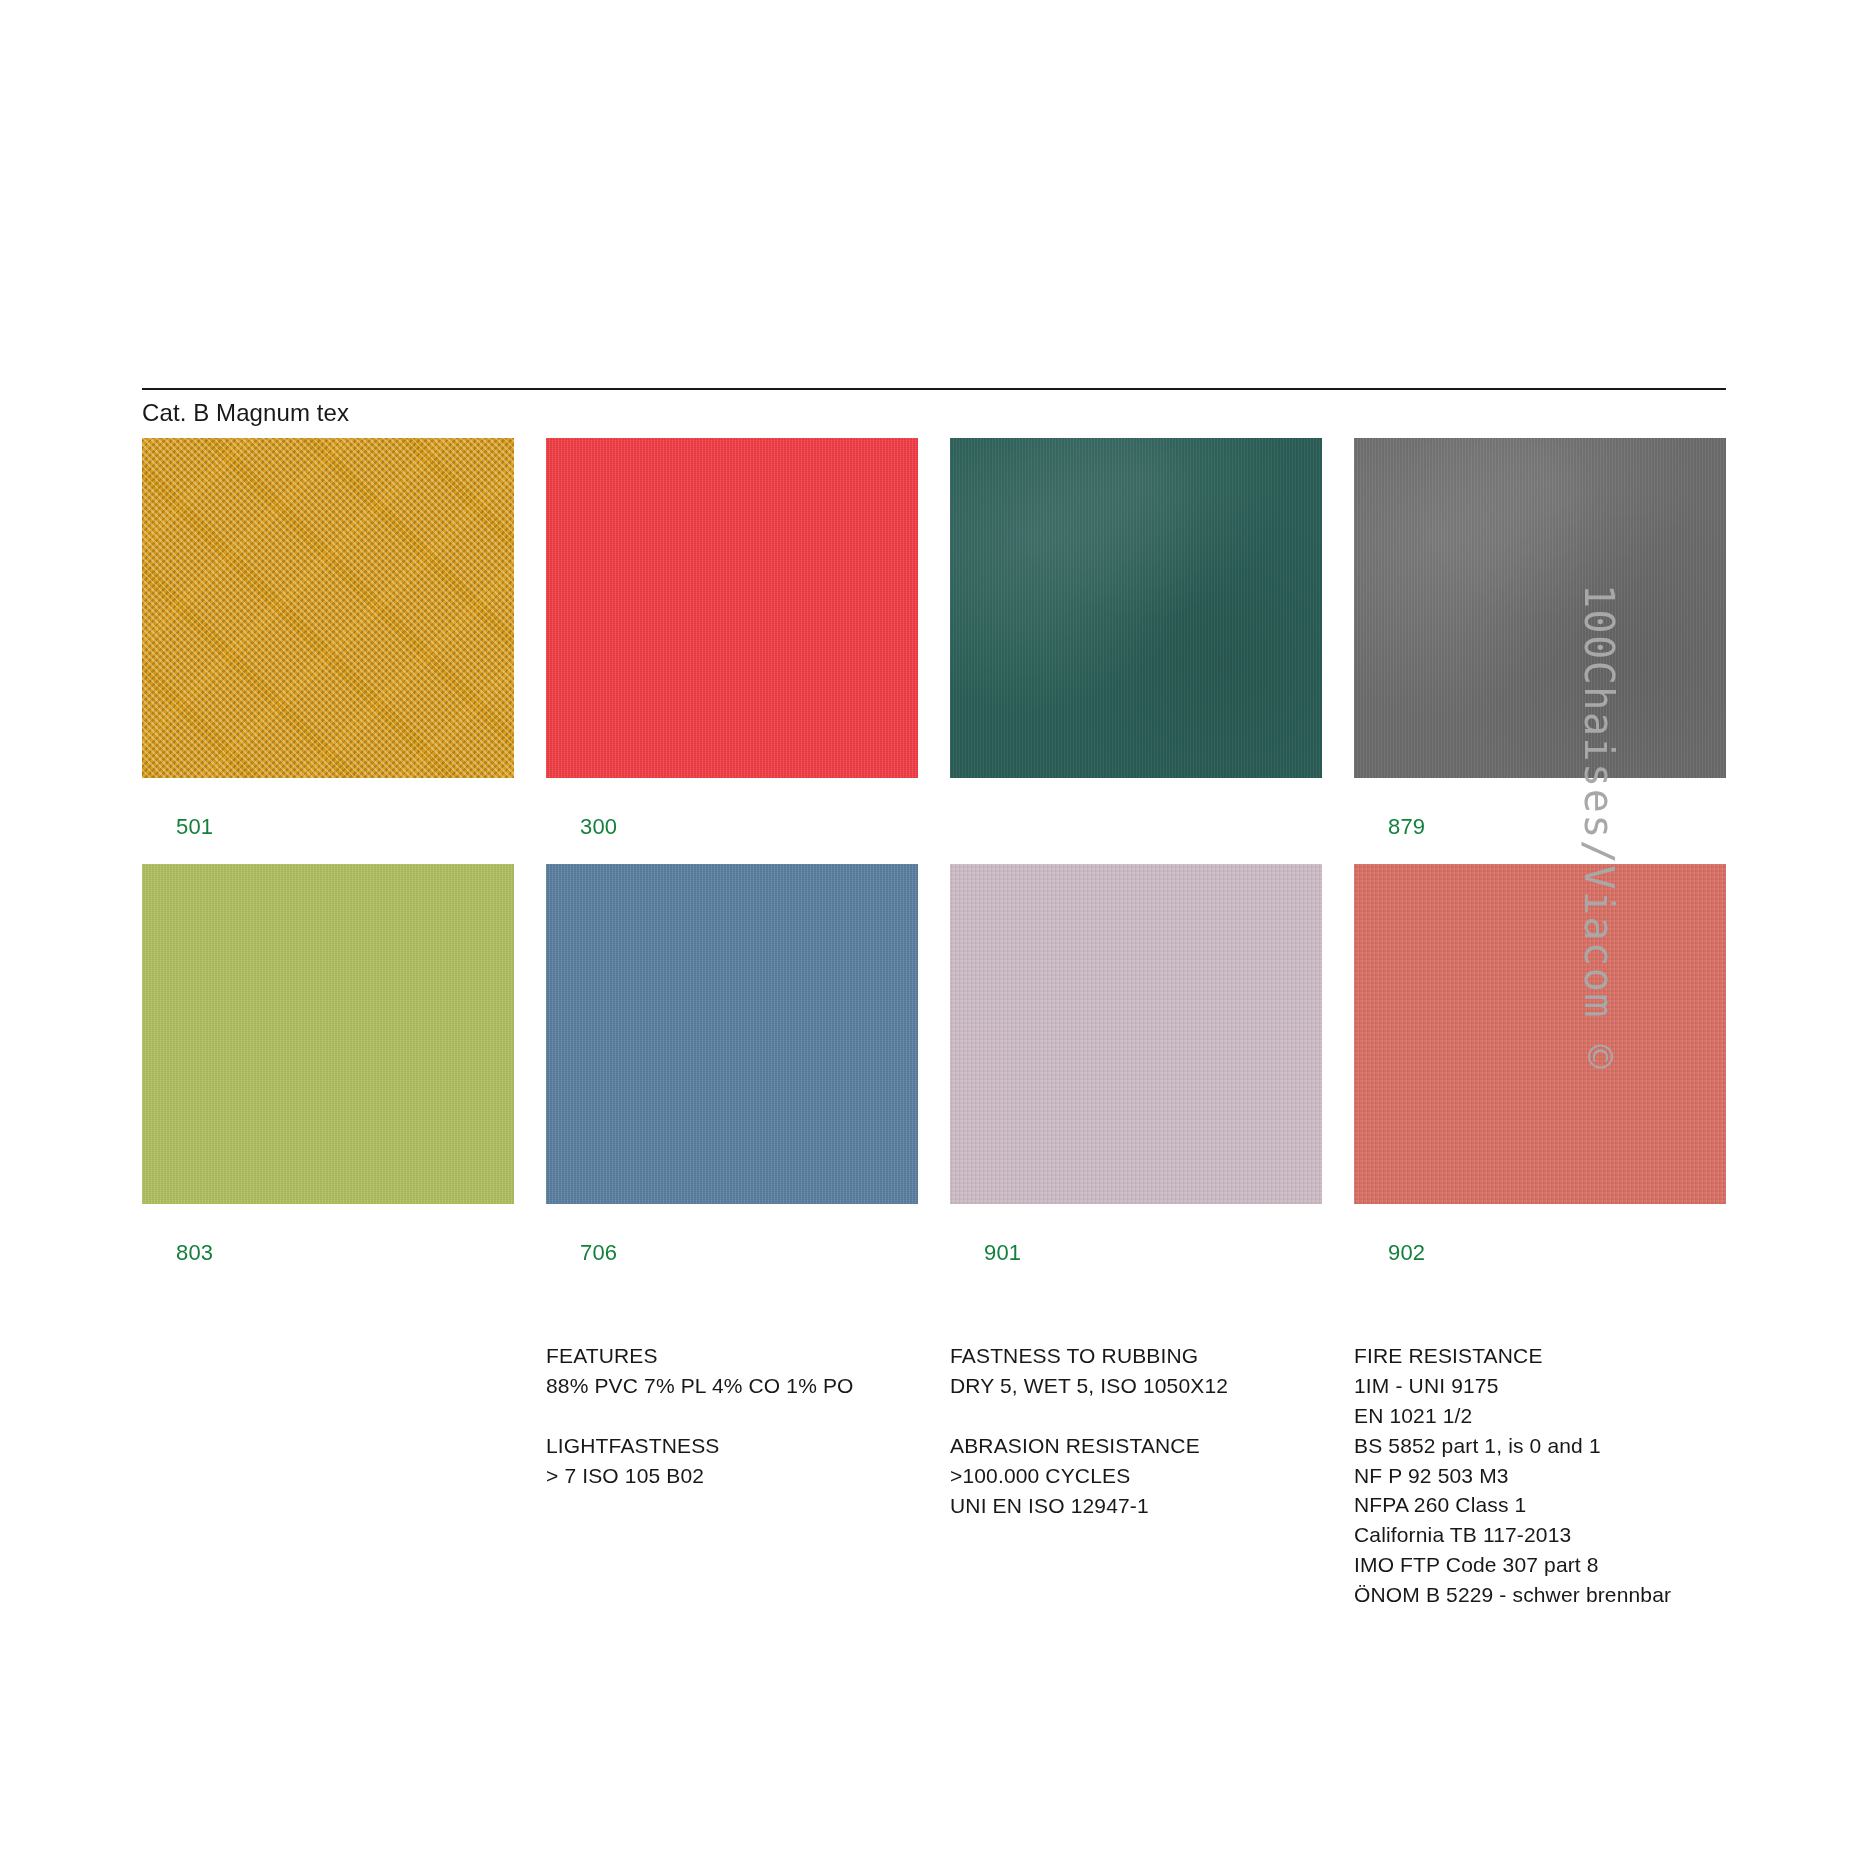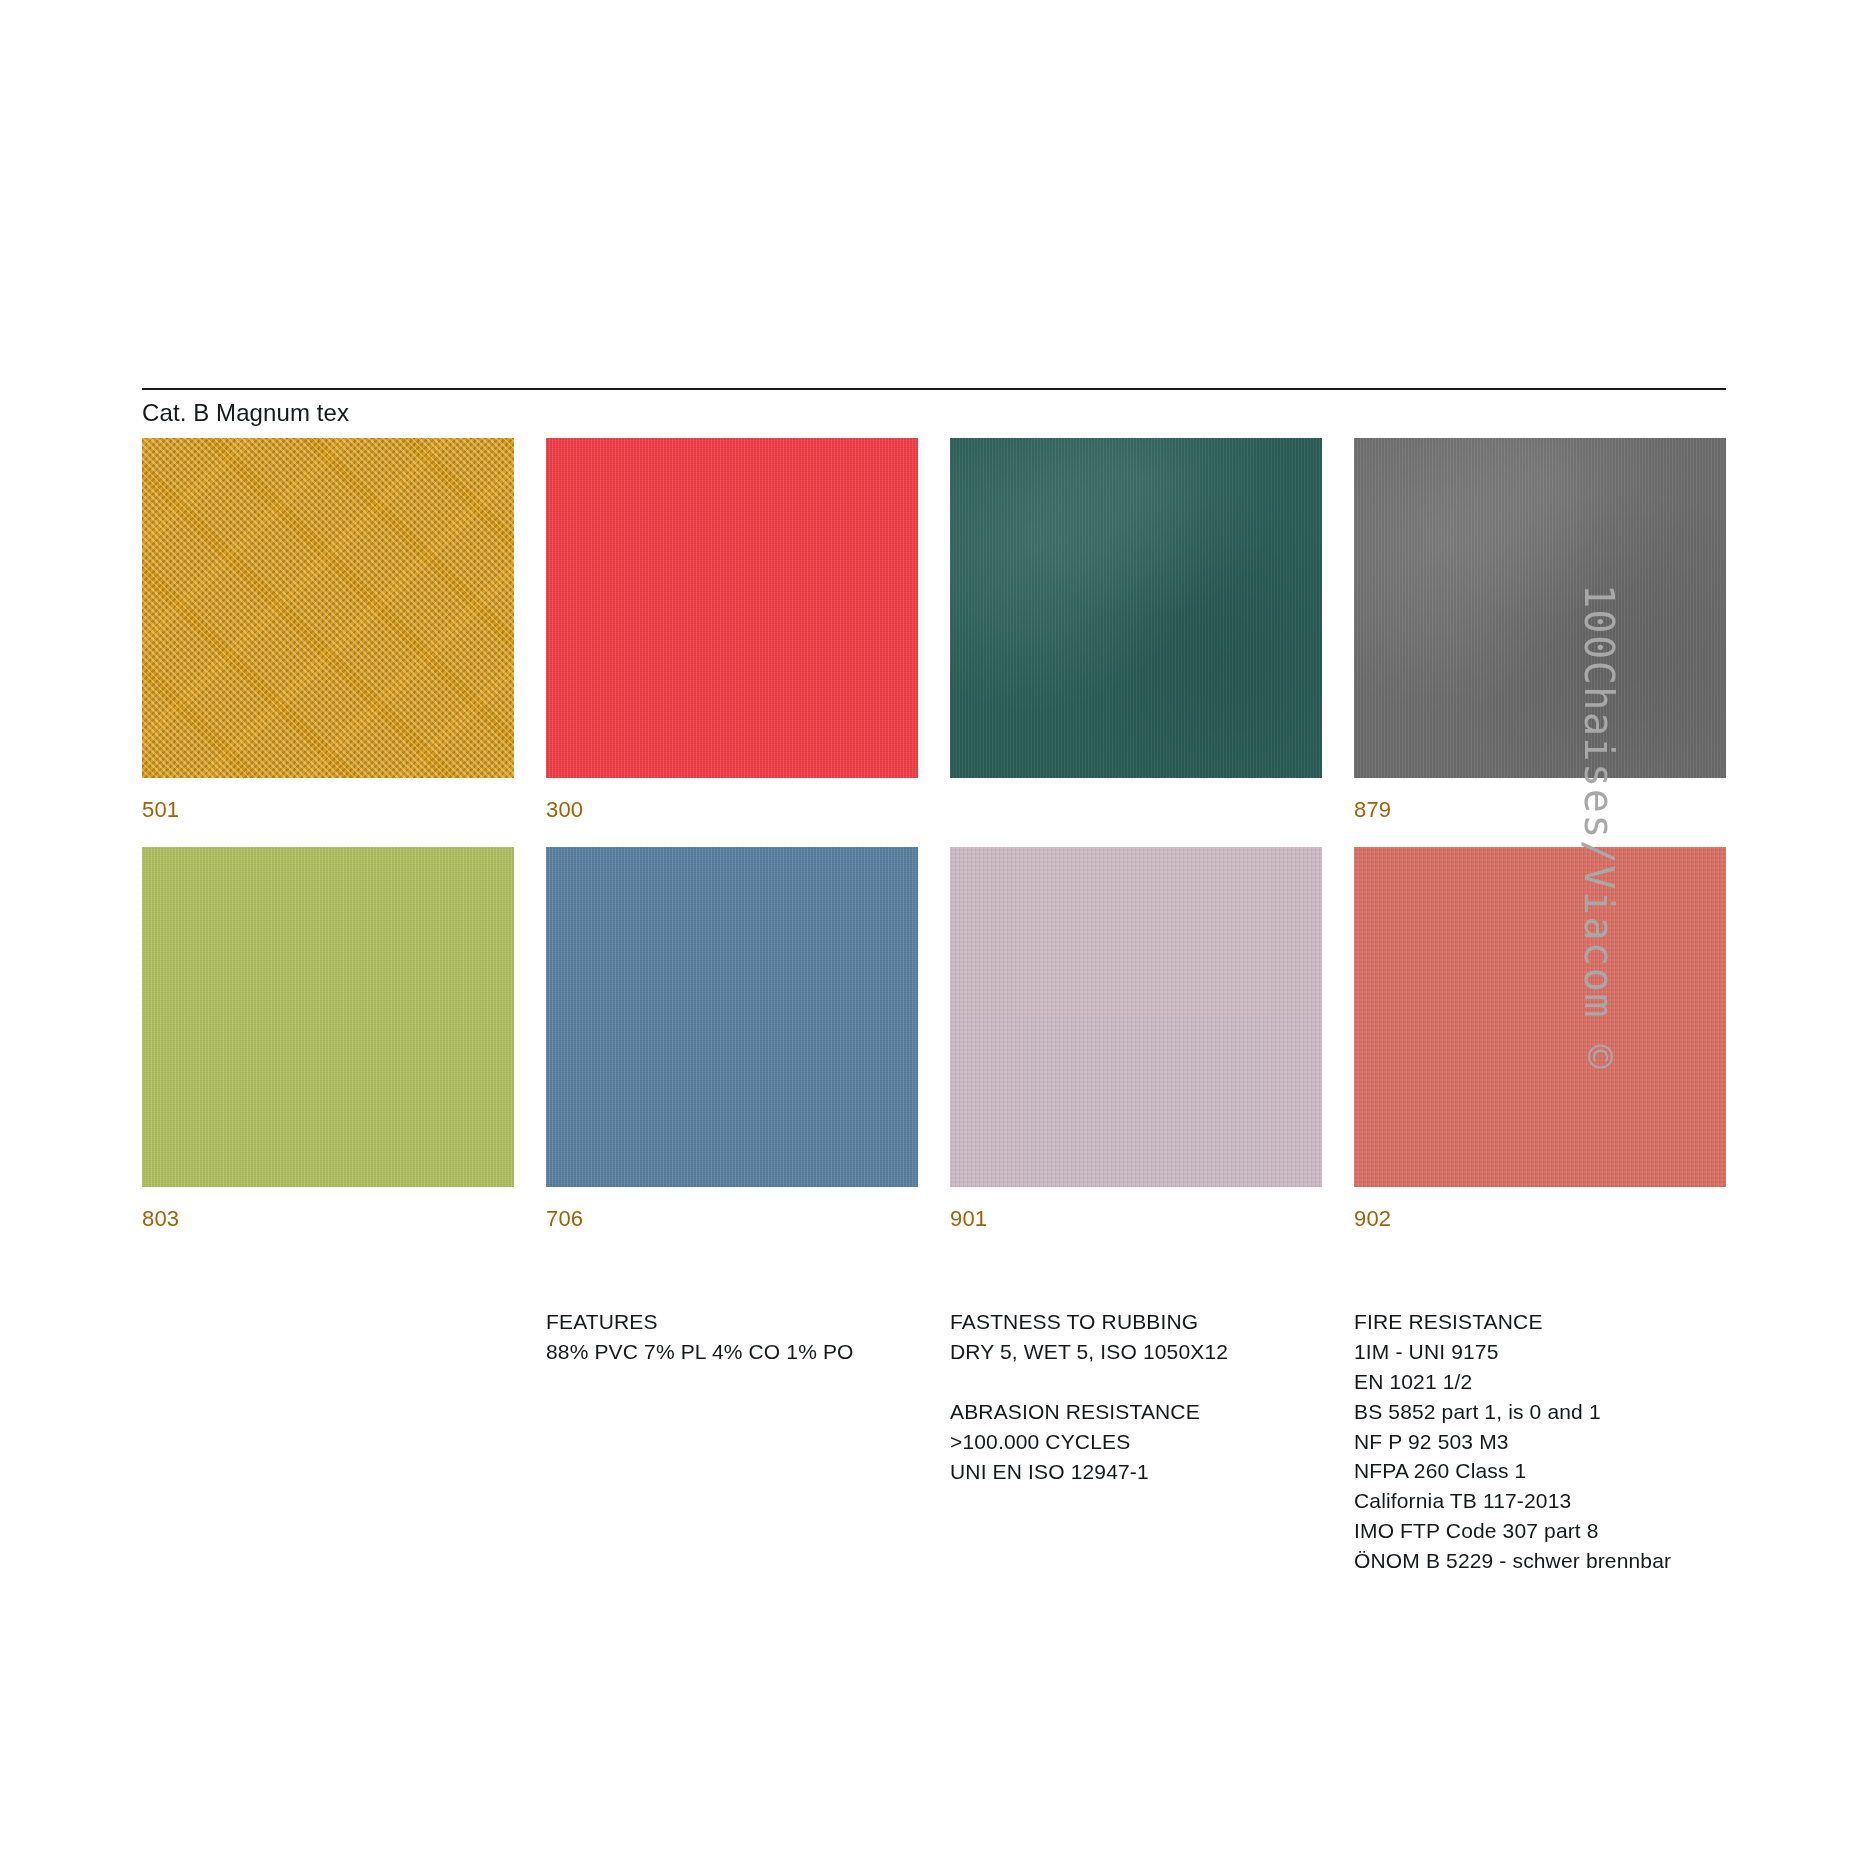--- a/index.html
+++ b/index.html
@@ -61,24 +61,25 @@
     position: relative;
     overflow: hidden;
   }
   .swatch .grain {
     position: absolute;
     inset: 0;
   }
   .code {
     font-size: 22px;
     line-height: 1;
-    padding-top: 21px;
+    padding-top: 38px;
     padding-bottom: 26px;
     letter-spacing: 0.2px;
-    color: #a16207;
+    color: #15803d;
+    margin-left: 34px;
   }
 
   
   .tex-weave .grain {
     background-image:
       repeating-linear-gradient(45deg, rgba(255,255,255,.30) 0 2px, rgba(0,0,0,0) 2px 5px),
       repeating-linear-gradient(-45deg, rgba(0,0,0,.17) 0 2px, rgba(0,0,0,0) 2px 5px),
       repeating-linear-gradient(90deg, rgba(0,0,0,.07) 0 1px, rgba(0,0,0,0) 1px 4px);
   }
   .tex-plain .grain {
@@ -203,20 +204,24 @@
 
     <div class="specs">
 
       <div class="spec-col"></div>
 
       <div class="spec-col">
         <div class="spec-block">
           <div class="spec-line">FEATURES</div>
           <div class="spec-line">88% PVC 7% PL 4% CO 1% PO</div>
         </div>
+        <div class="spec-block">
+          <div class="spec-line">LIGHTFASTNESS</div>
+          <div class="spec-line">&gt; 7 ISO 105 B02</div>
+        </div>
       </div>
 
       <div class="spec-col">
         <div class="spec-block">
           <div class="spec-line">FASTNESS TO RUBBING</div>
           <div class="spec-line">DRY 5, WET 5, ISO 1050X12</div>
         </div>
         <div class="spec-block">
           <div class="spec-line">ABRASION RESISTANCE</div>
           <div class="spec-line">&gt;100.000 CYCLES</div>

